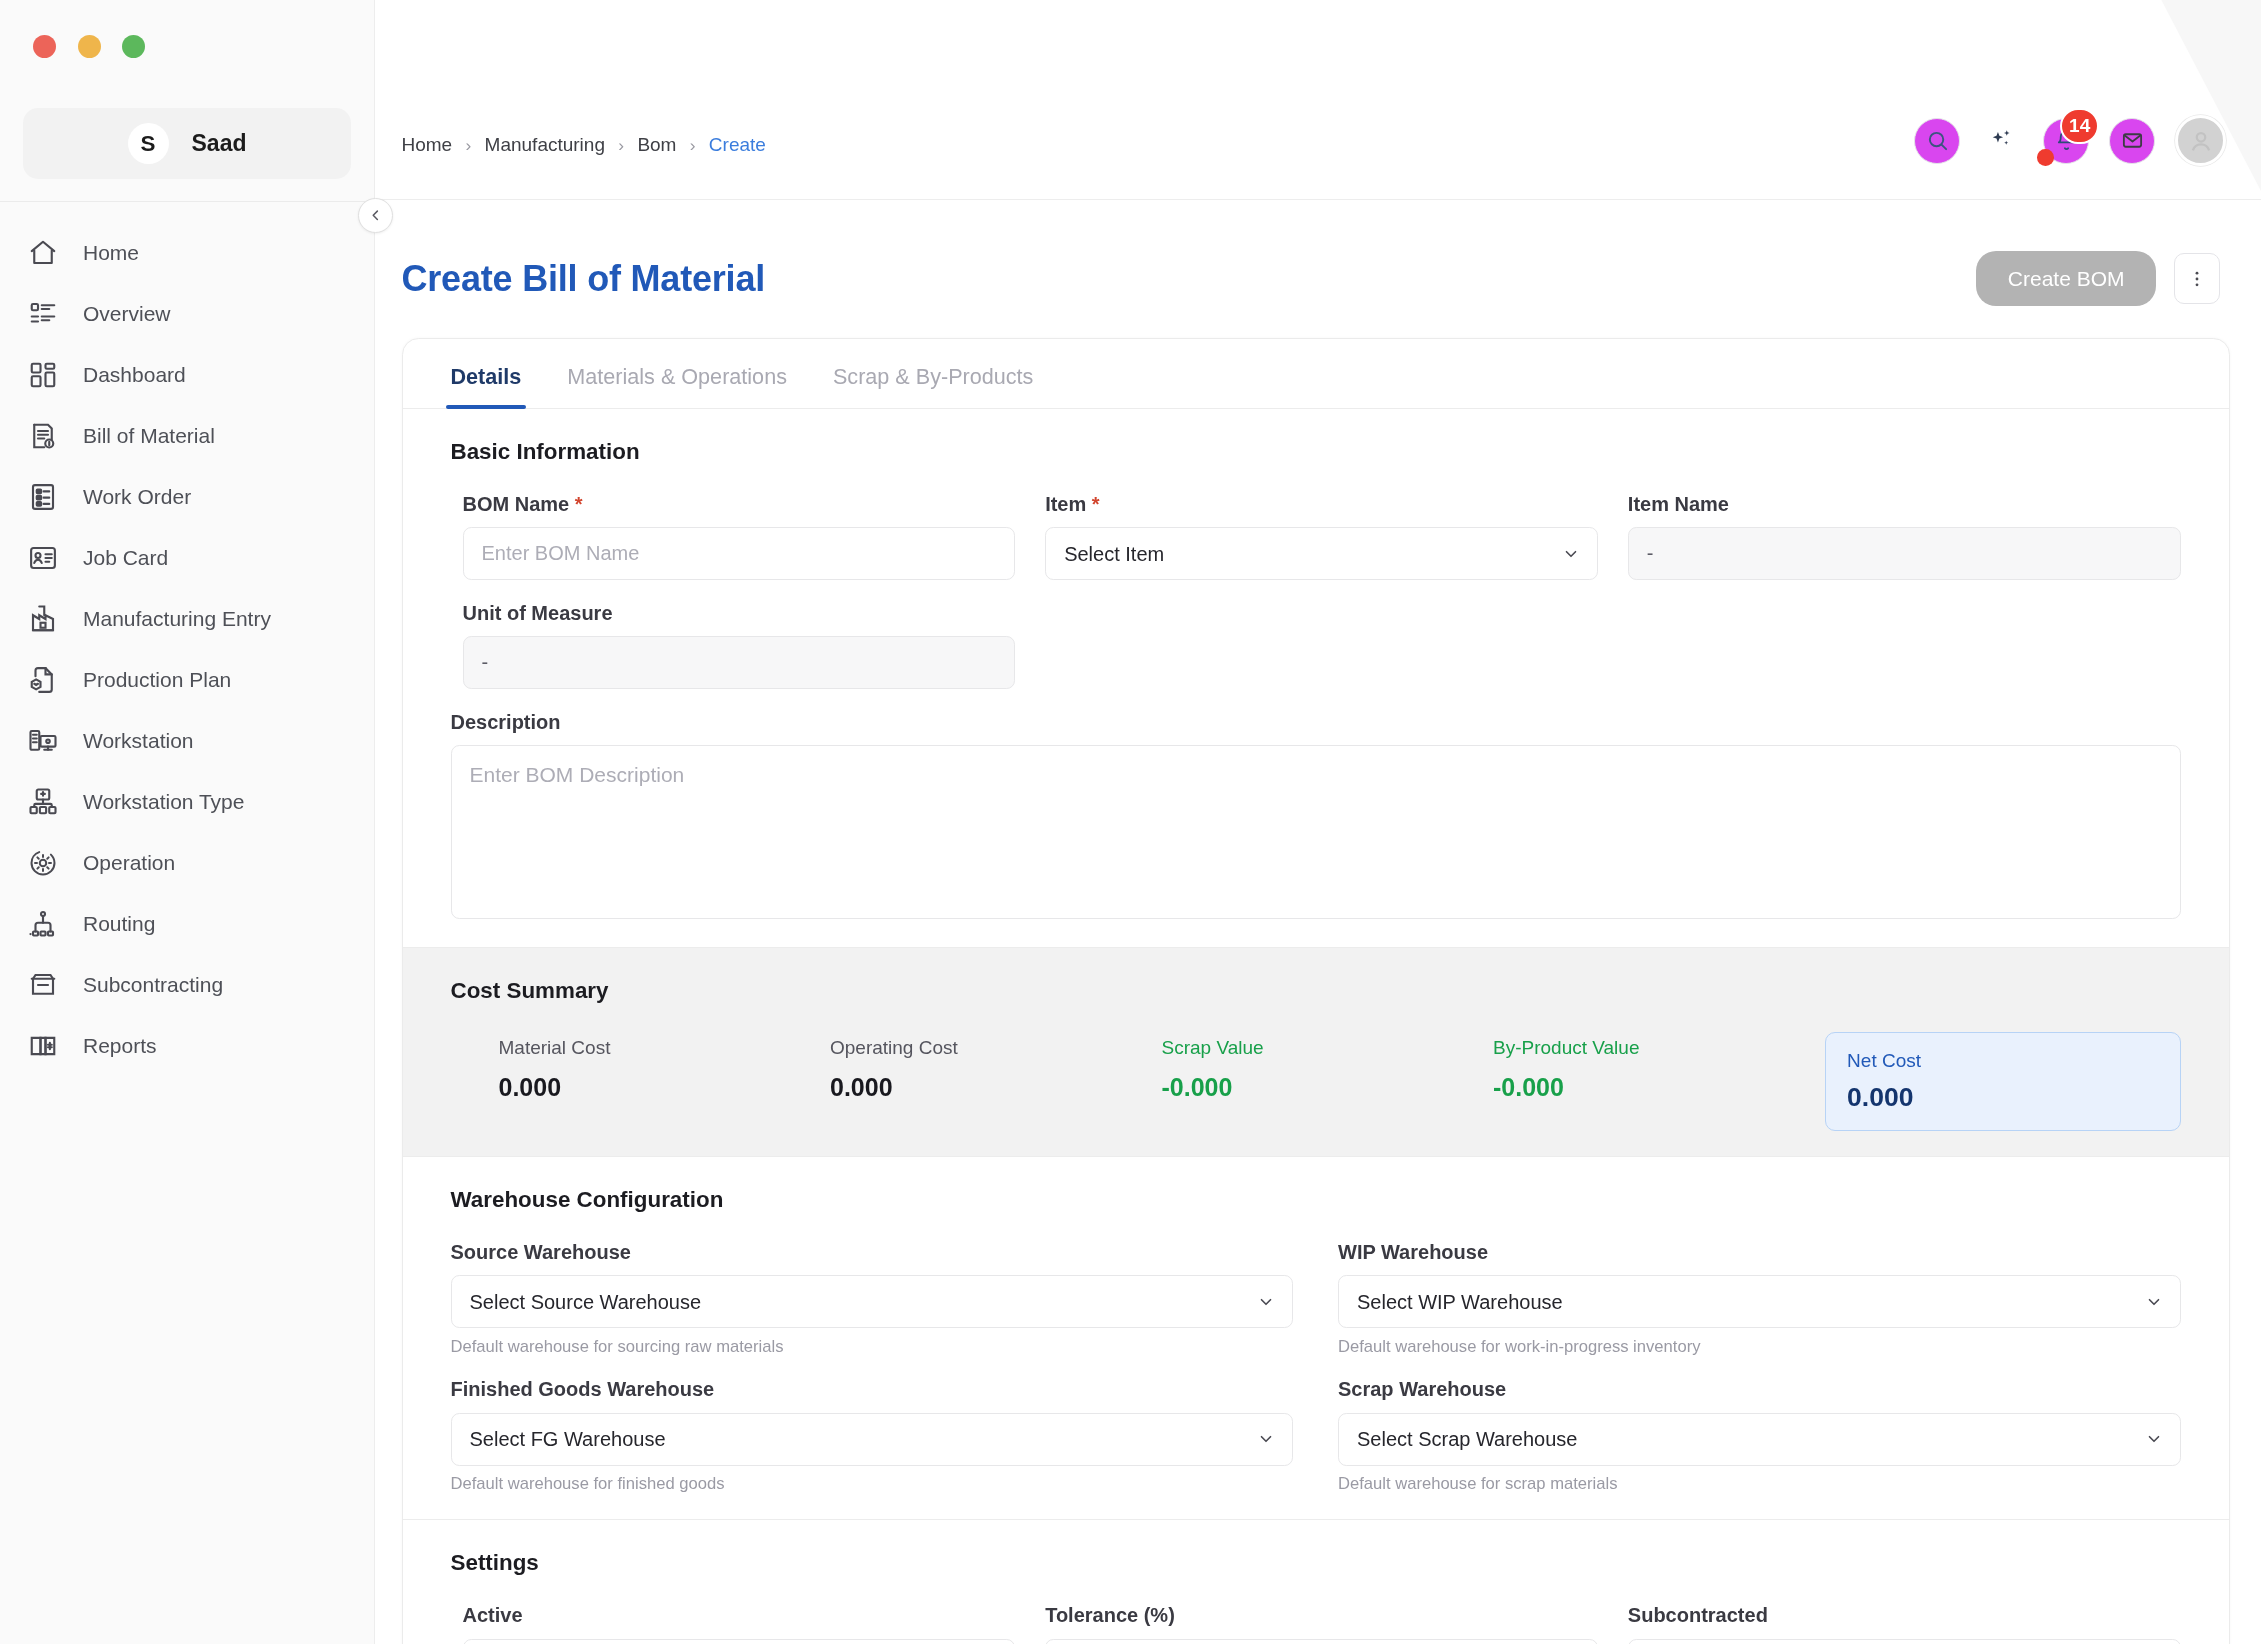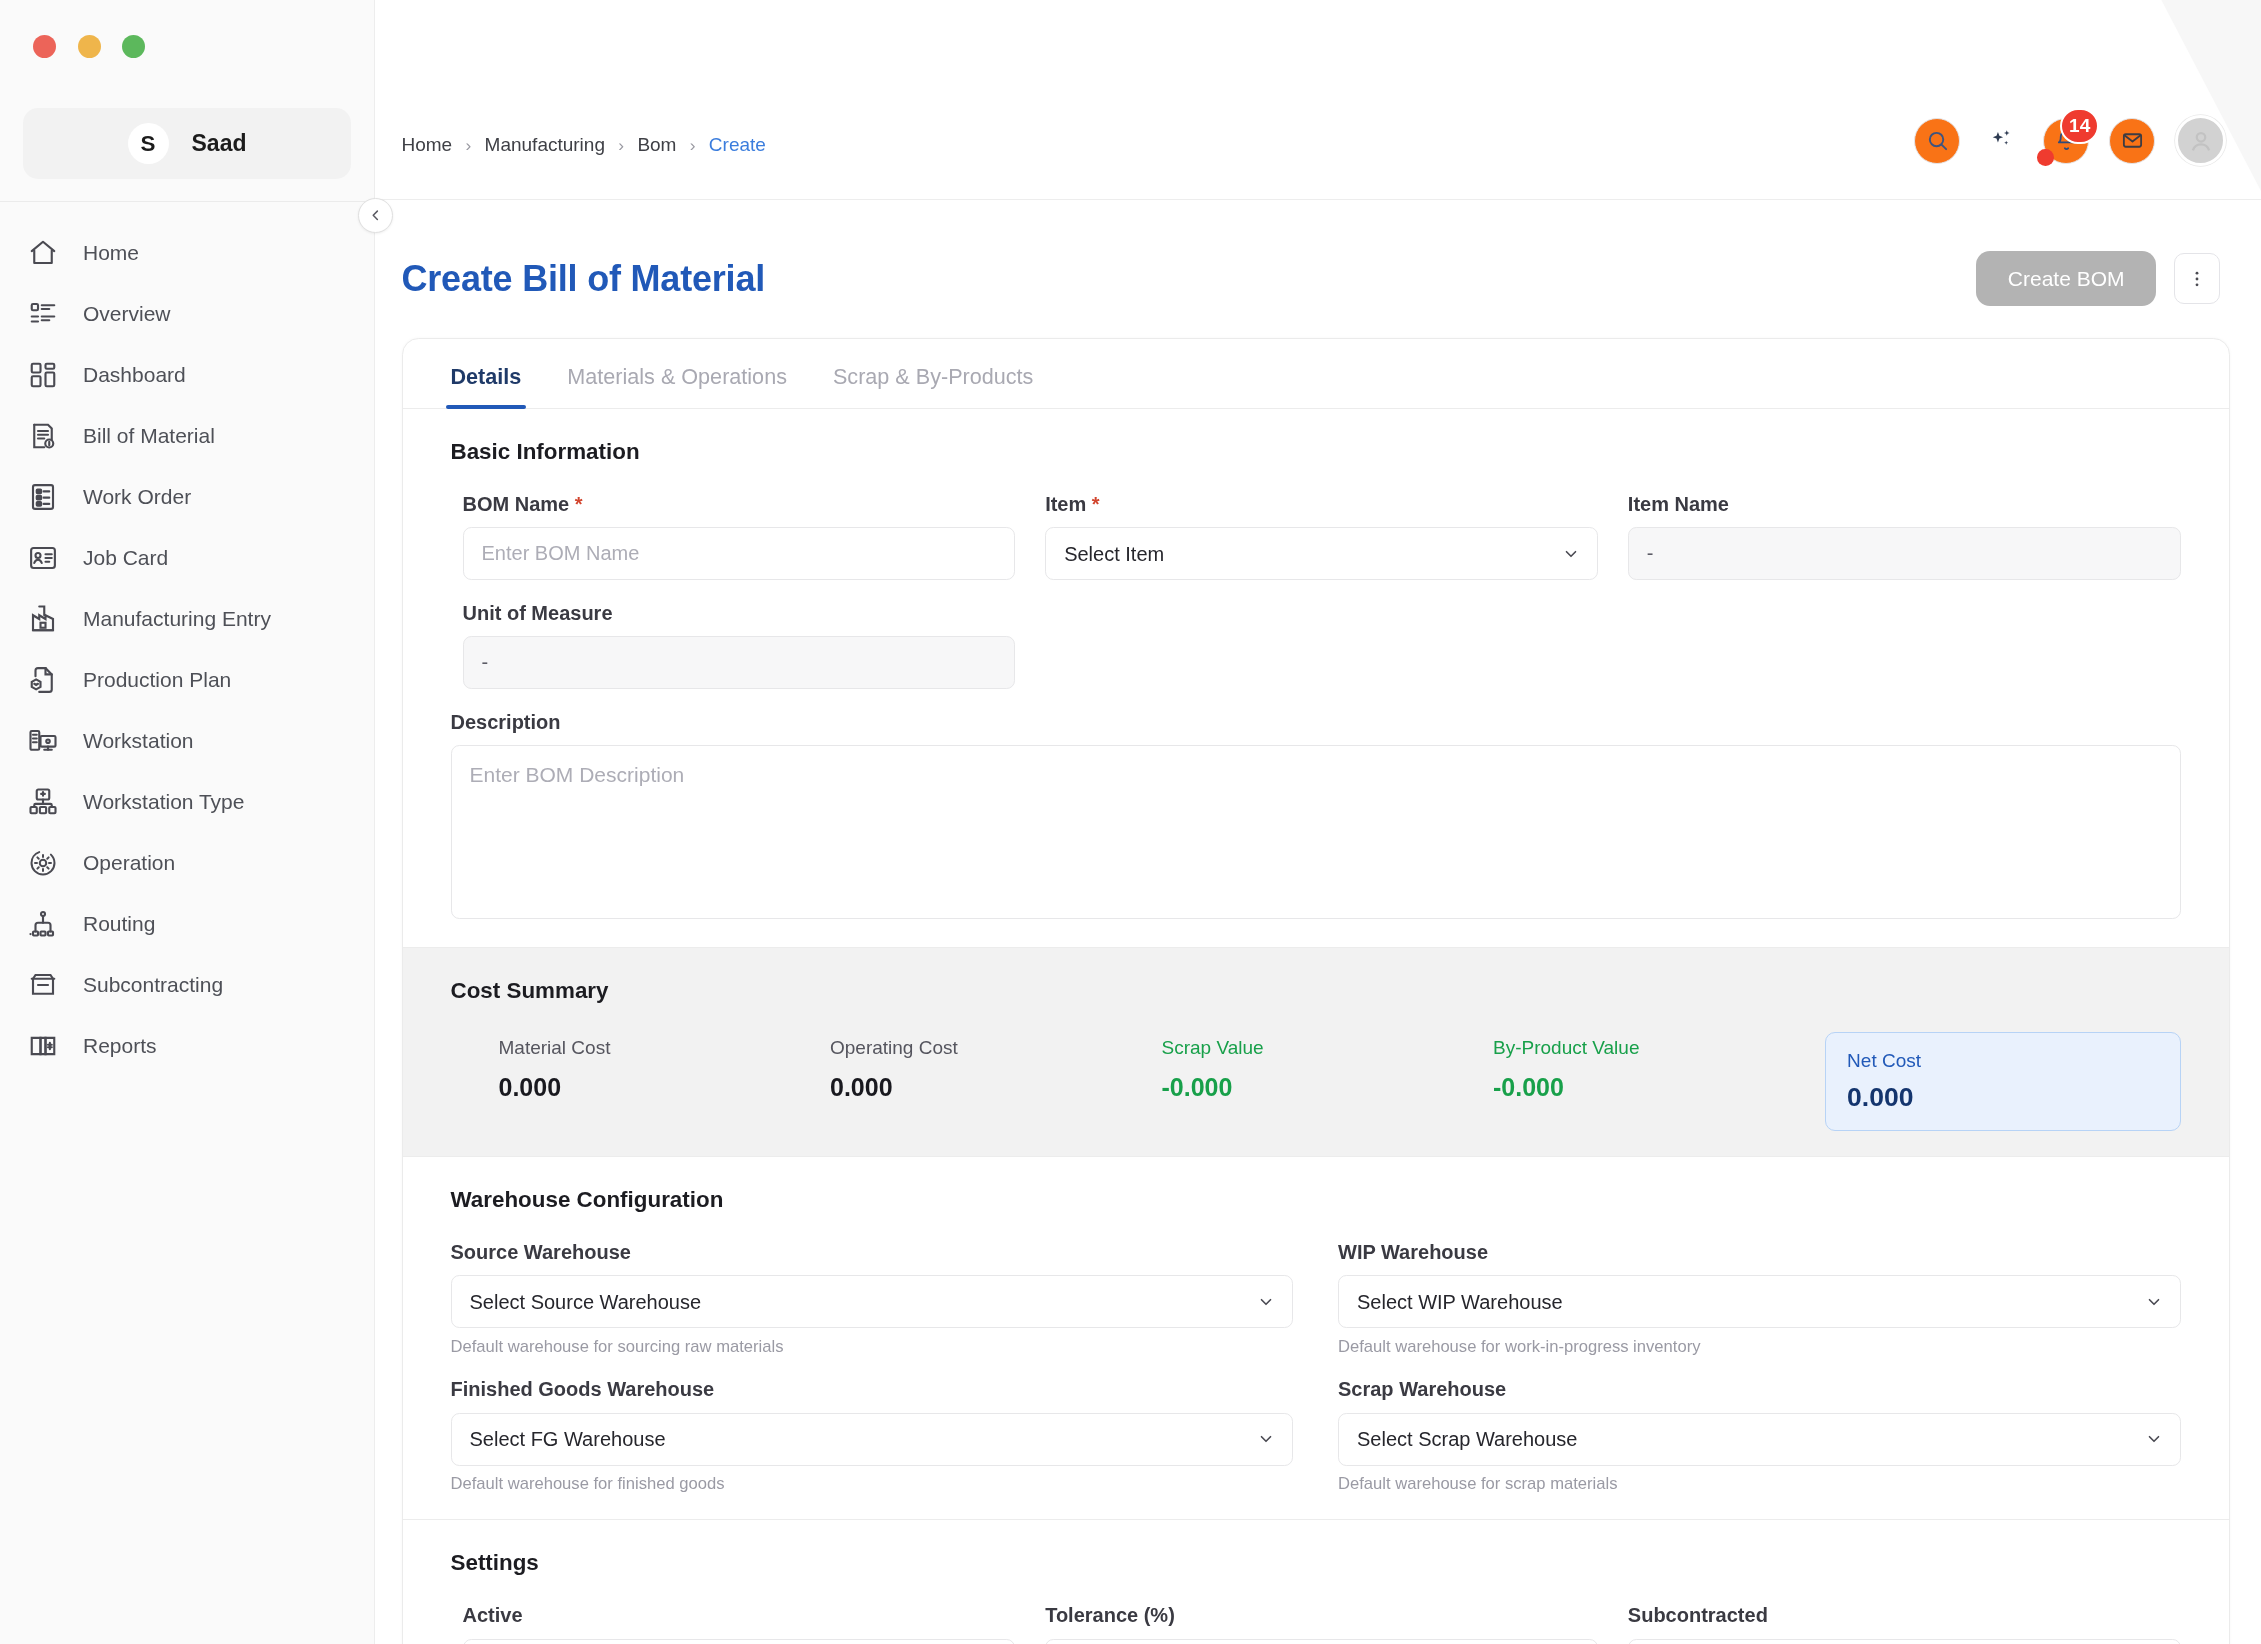--- a/index.html
+++ b/index.html
@@ -85,21 +85,21 @@
   .crumb { cursor: pointer; }
   .crumb.active { color: #3b7ddd; }
   .crumb-sep { color: #9a9aa2; font-size: 17.4px; }
 
   .topbar-actions {
     position: absolute; right: 35px; bottom: 33px;
     display: flex; align-items: center; gap: 20px;
   }
   .circle-btn {
     width: 46px; height: 46px; border-radius: 50%;
-    border: 0.8px solid #e4e4e8; background: #f97316;
+    border: 0.8px solid #e4e4e8; background: #d946ef;
     display: flex; align-items: center; justify-content: center;
     cursor: pointer; position: relative;
   }
   .circle-btn svg { width: 23px; height: 23px; }
   .plain-btn {
     width: 43px; height: 43px;
     display: flex; align-items: center; justify-content: center;
     cursor: pointer;
   }
   .plain-btn svg { width: 26.5px; height: 26.5px; color: #2e3b52; }
@@ -135,21 +135,21 @@
     display: flex; align-items: center; justify-content: space-between;
     padding: 35px 41px 0 26.5px;
   }
   .page-title {
     font-size: 36px; font-weight: 700; color: #2159b8;
     letter-spacing: -0.2px;
   }
   .head-actions { display: flex; align-items: center; gap: 18px; }
   .btn-primary {
     background: #b3b3b3; color: #ffffff;
-    border: none; border-radius: 14px;
+    border: none; border-radius: 20px;
     padding: 0 31.5px; height: 55px;
     font-size: 21px; font-family: inherit;
     cursor: pointer;
   }
   .btn-kebab {
     width: 46px; height: 51px; border-radius: 10px;
     border: 0.8px solid #e4e4e8; background: #fff;
     display: flex; align-items: center; justify-content: center;
     cursor: pointer;
   }

